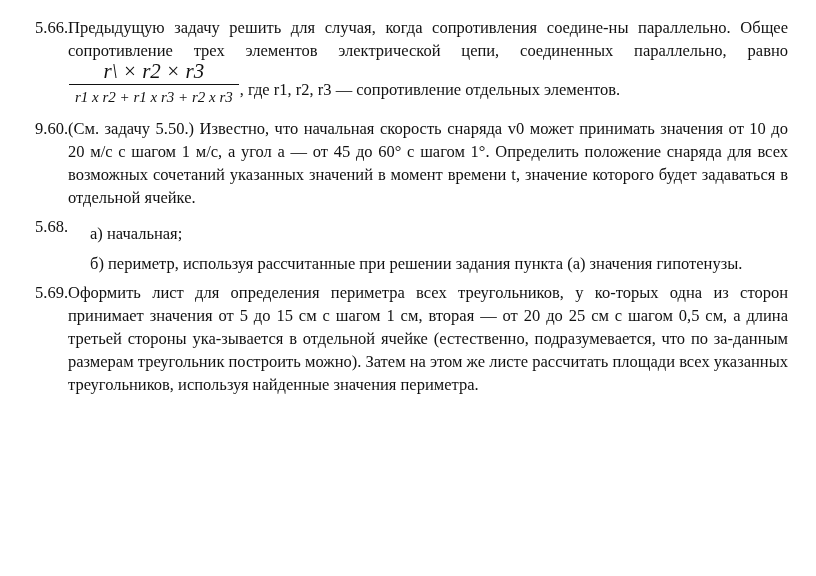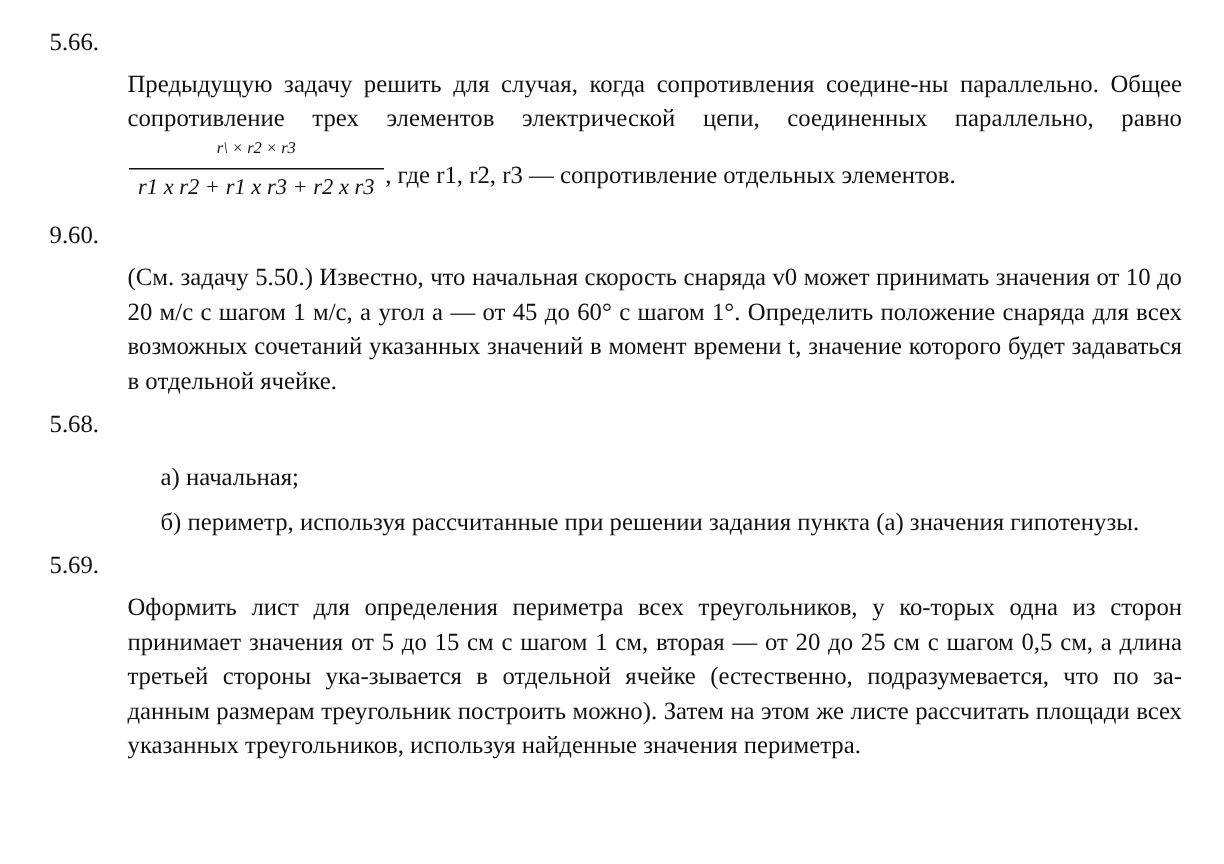--- a/index.html
+++ b/index.html
@@ -24,33 +24,31 @@
   .problem {
     display: flex;
     align-items: flex-start;
     margin-bottom: 6px;
   }
   .num {
     width: 54px;
     flex: 0 0 54px;
     font-size: 16.5px;
     line-height: 23px;
-    text-align: left;
+    text-align: right;
     padding-left: 2px;
     box-sizing: border-box;
-    margin-left: 17px;
   }
   .body {
     flex: 1 1 auto;
     font-size: 16.5px;
     line-height: 23px;
     text-align: justify;
     text-justify: inter-word;
     hyphens: manual;
-    margin-top: 28px;
   }
   .para {
     margin: 0;
     text-align: justify;
   }
   .sub {
     margin: 4px 0 0 0;
     text-indent: 22px;
     text-align: justify;
   }
@@ -61,21 +59,21 @@
   .frac {
     display: inline-block;
     vertical-align: -0.55em;
     text-align: center;
     margin: 0 1px;
     position: relative;
     top: -2px;
   }
   .frac .top {
     display: block;
-    font-size: 11px;
+    font-size: 21px;
     padding: 0 6px 1px 6px;
     border-bottom: 1px solid #111;
     white-space: nowrap;
     font-family: "Liberation Serif", serif;
   }
   .frac .bot {
     display: block;
     font-size: 15px;
     padding: 1px 6px 0 6px;
     white-space: nowrap;

